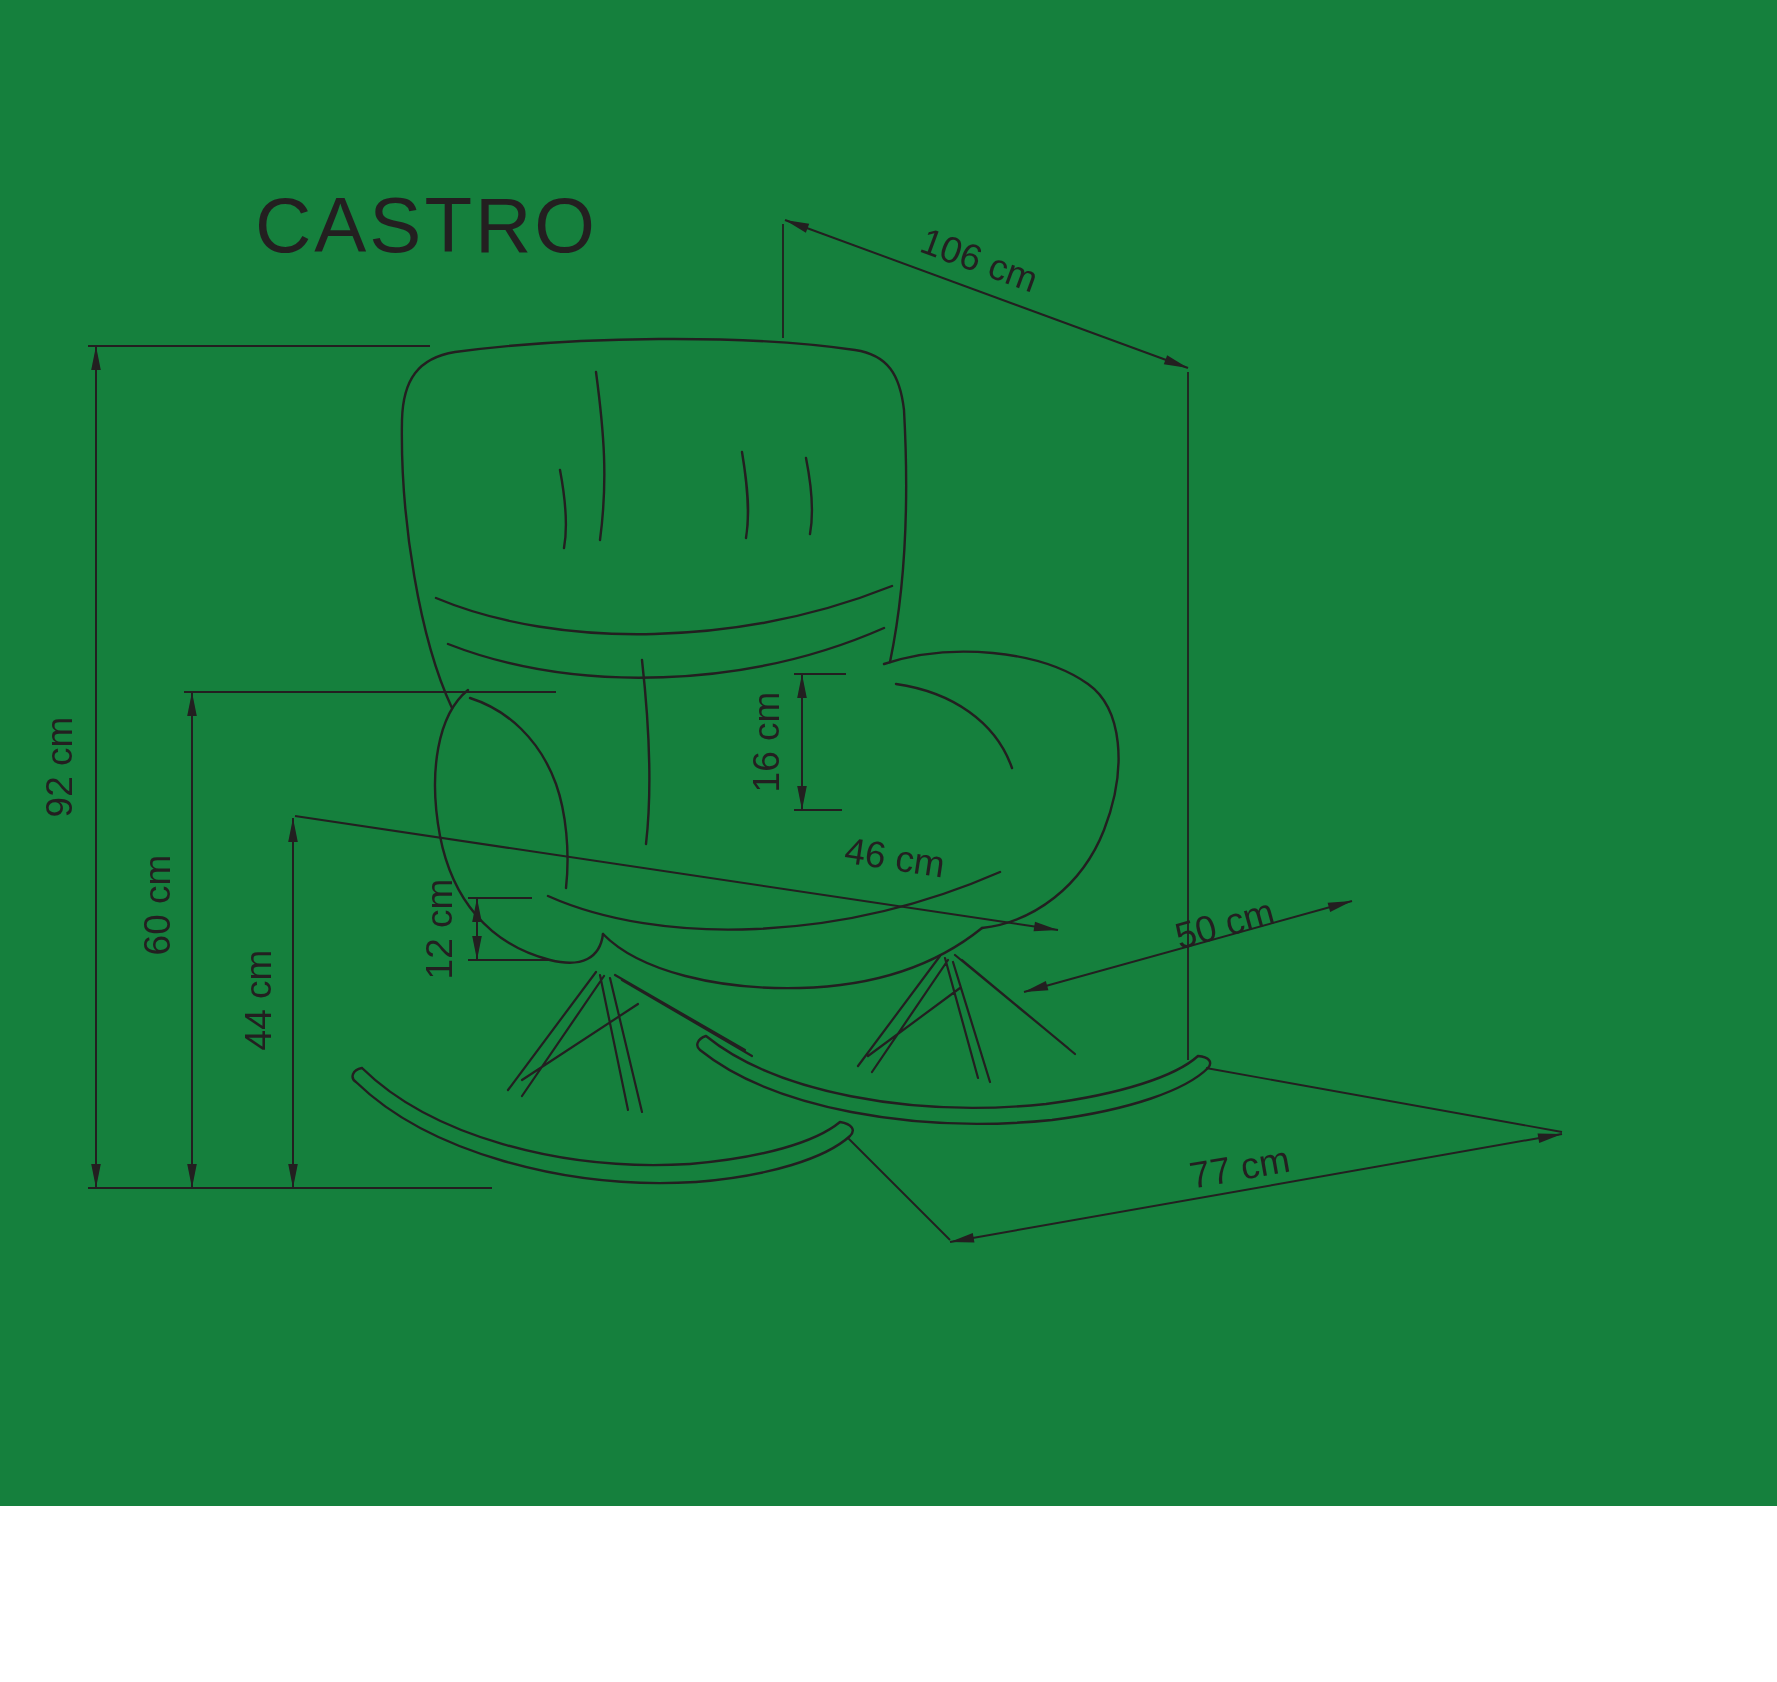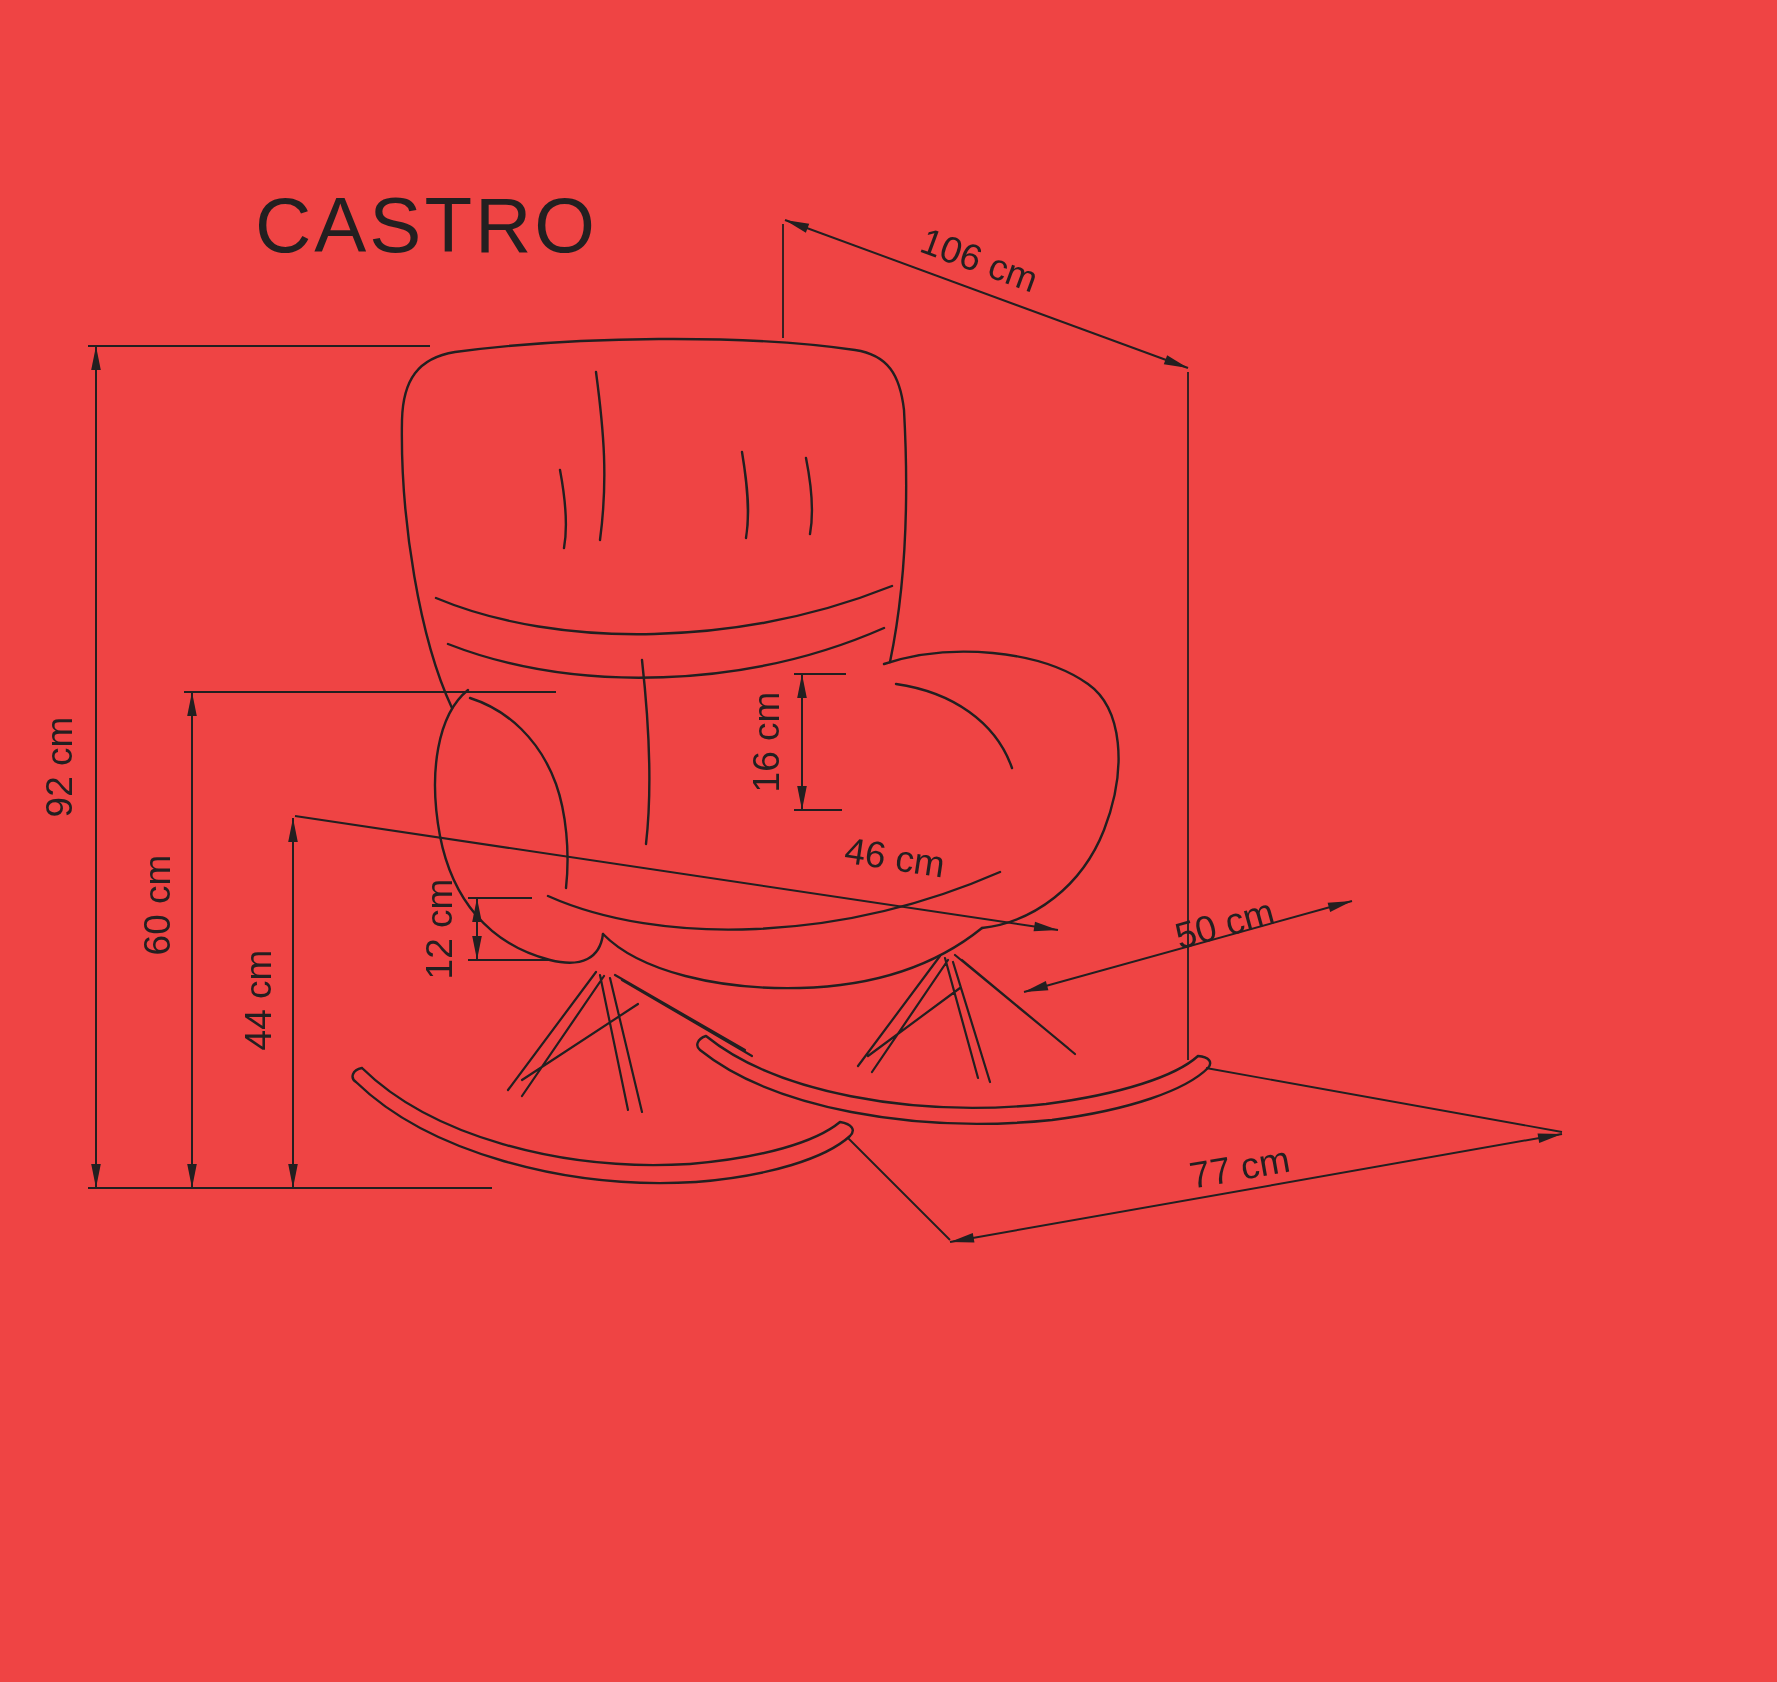--- a/index.html
+++ b/index.html
@@ -4,22 +4,22 @@
 <style>
   html, body {
     margin: 0;
     padding: 0;
     background: #ffffff;
     font-family: "Liberation Sans", sans-serif;
   }
   .canvas {
     position: relative;
     width: 1777px;
-    height: 1682px;
-    background: #ef4444;
+    height: 1506px;
+    background: #15803d;
     overflow: hidden;
   }
   svg { display: block; }
   .chair-line {
     fill: none;
     stroke: #231f20;
     stroke-width: 2.4;
     stroke-linecap: round;
     stroke-linejoin: round;
   }

